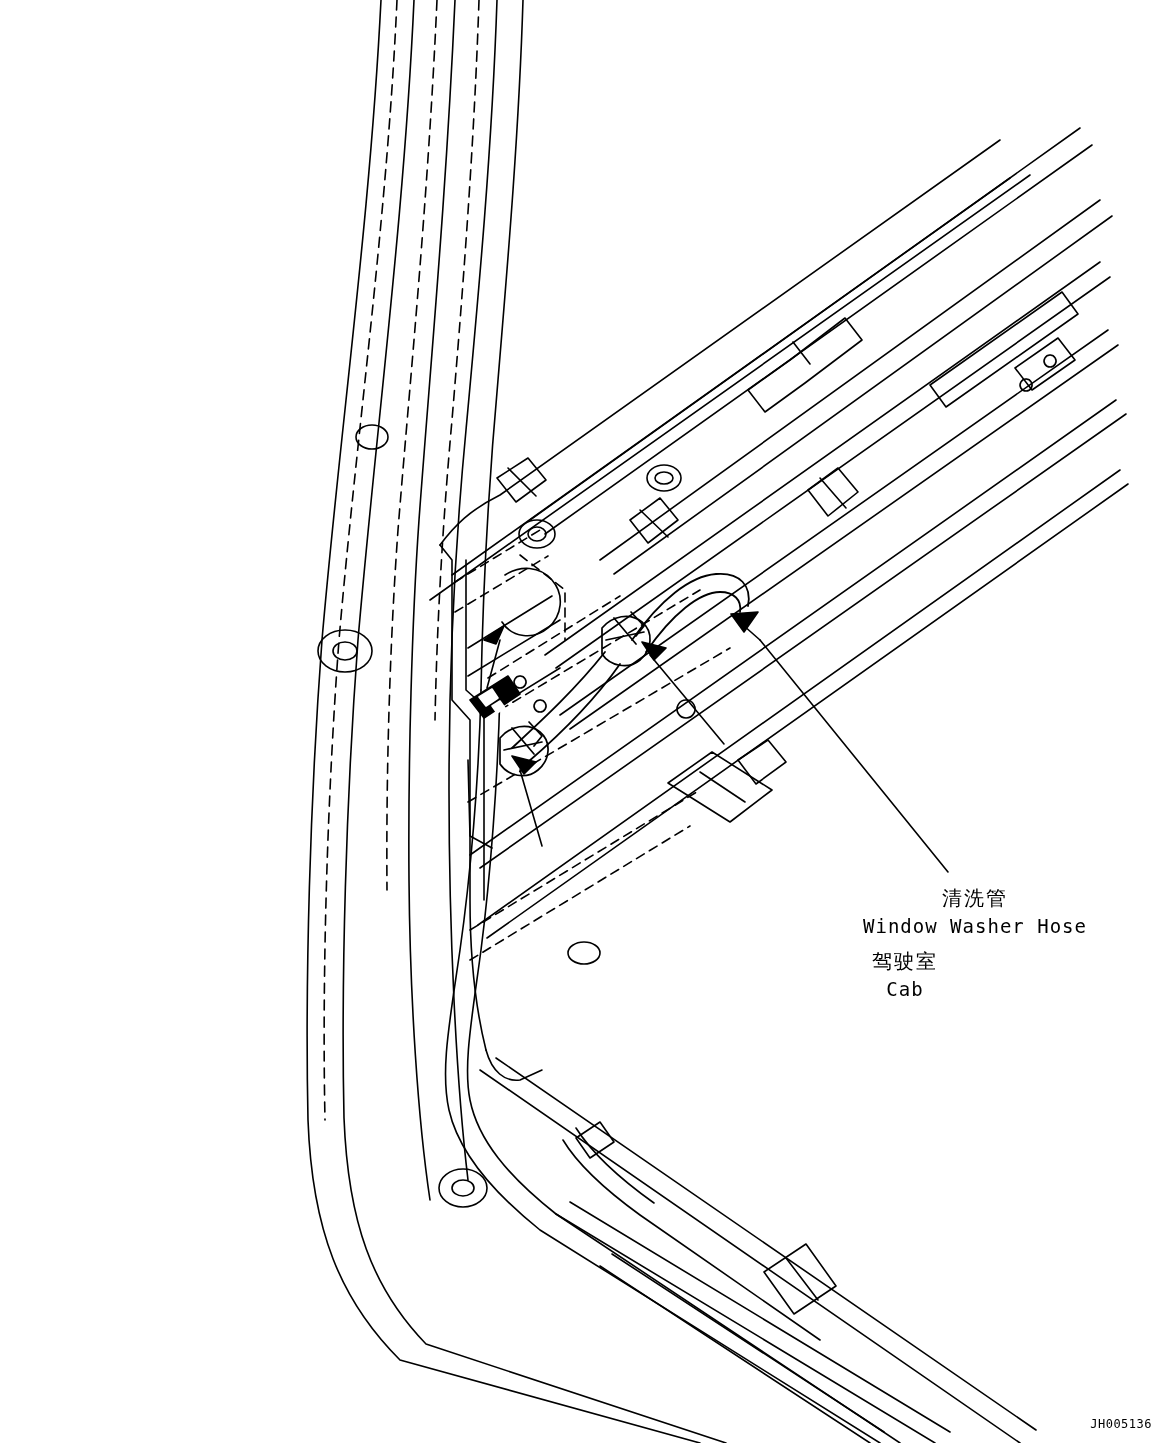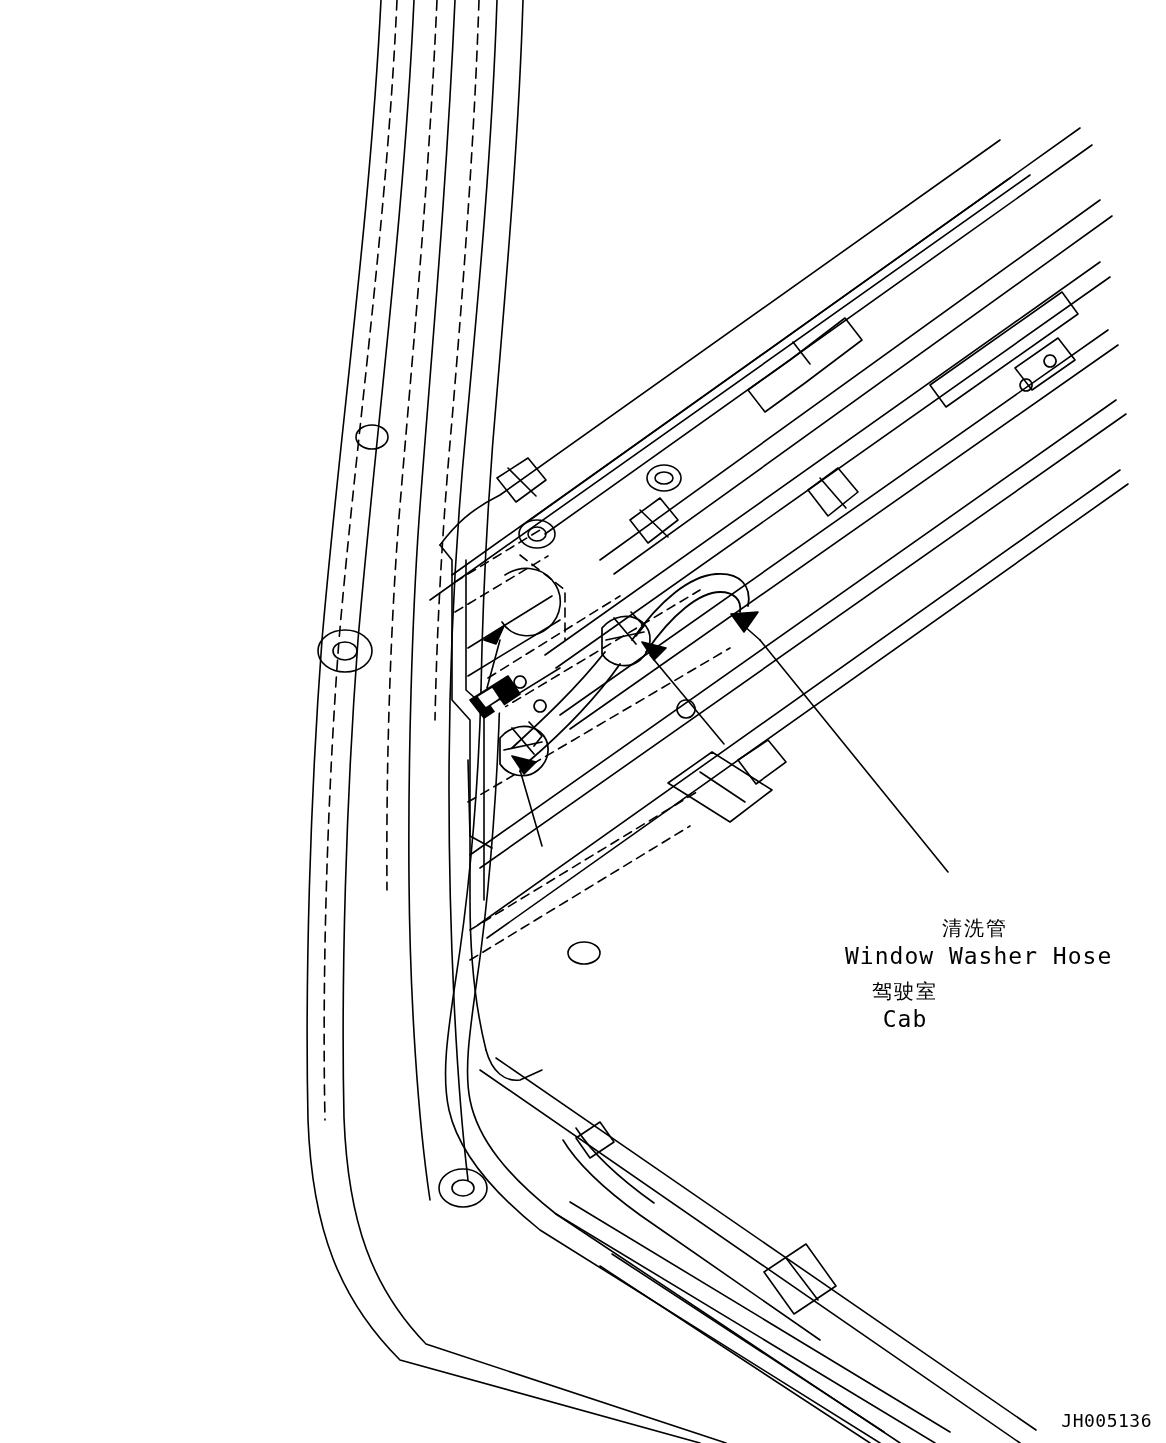--- a/index.html
+++ b/index.html
@@ -22,50 +22,49 @@
     left: 0;
     top: 0;
     width: 1166px;
     height: 1443px;
   }
   .label-block {
     position: absolute;
     text-align: center;
     color: #000000;
     white-space: nowrap;
-    margin-top: 30px;
   }
   .label-cn {
     font-family: "DejaVu Sans", sans-serif;
     font-size: 20px;
     letter-spacing: 2px;
     line-height: 26px;
   }
   .label-en {
     font-family: "DejaVu Sans Mono", "Liberation Mono", monospace;
-    font-size: 23px;
+    font-size: 19px;
     letter-spacing: 1px;
     line-height: 30px;
   }
   #label-washer-hose {
     left: 845px;
     top: 885px;
     width: 260px;
   }
   #label-cab {
     left: 845px;
     top: 948px;
     width: 120px;
   }
   #drawing-number {
     position: absolute;
     right: 14px;
     bottom: 12px;
     font-family: "DejaVu Sans Mono", "Liberation Mono", monospace;
-    font-size: 18px;
+    font-size: 12px;
     letter-spacing: 0.5px;
     color: #000000;
   }
 </style>
 </head>
 <body>
 
 <div id="page">
 
   <svg id="drawing" viewBox="0 0 1166 1443" xmlns="http://www.w3.org/2000/svg">

